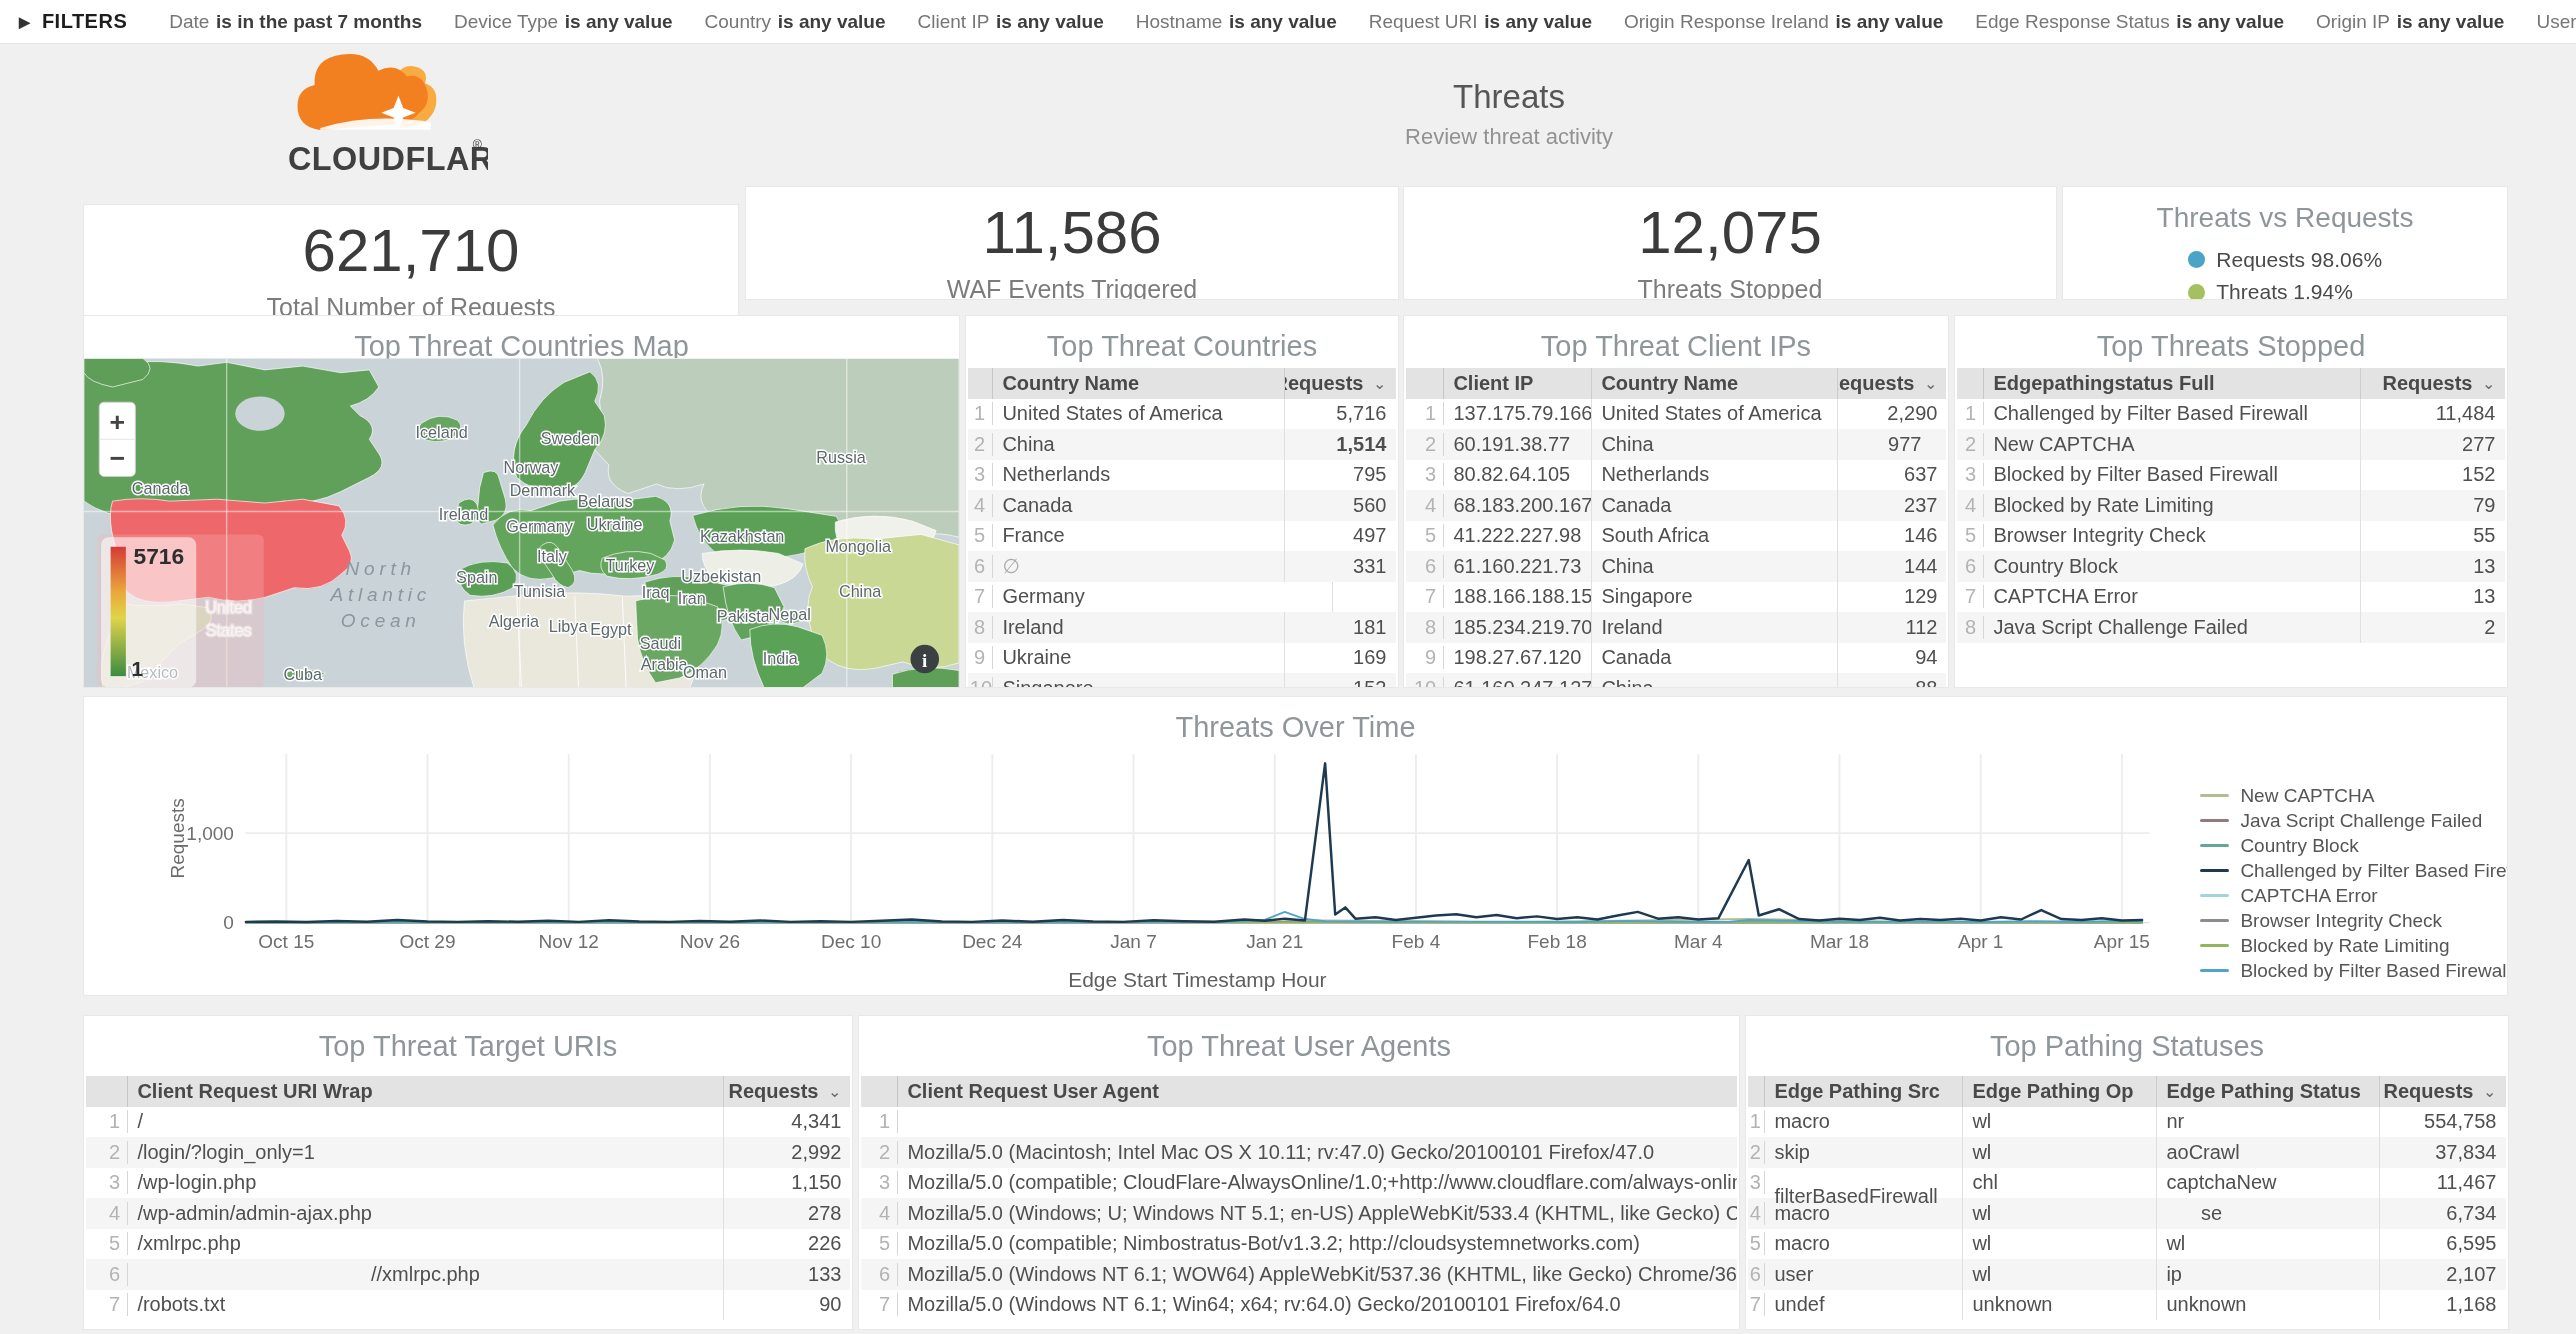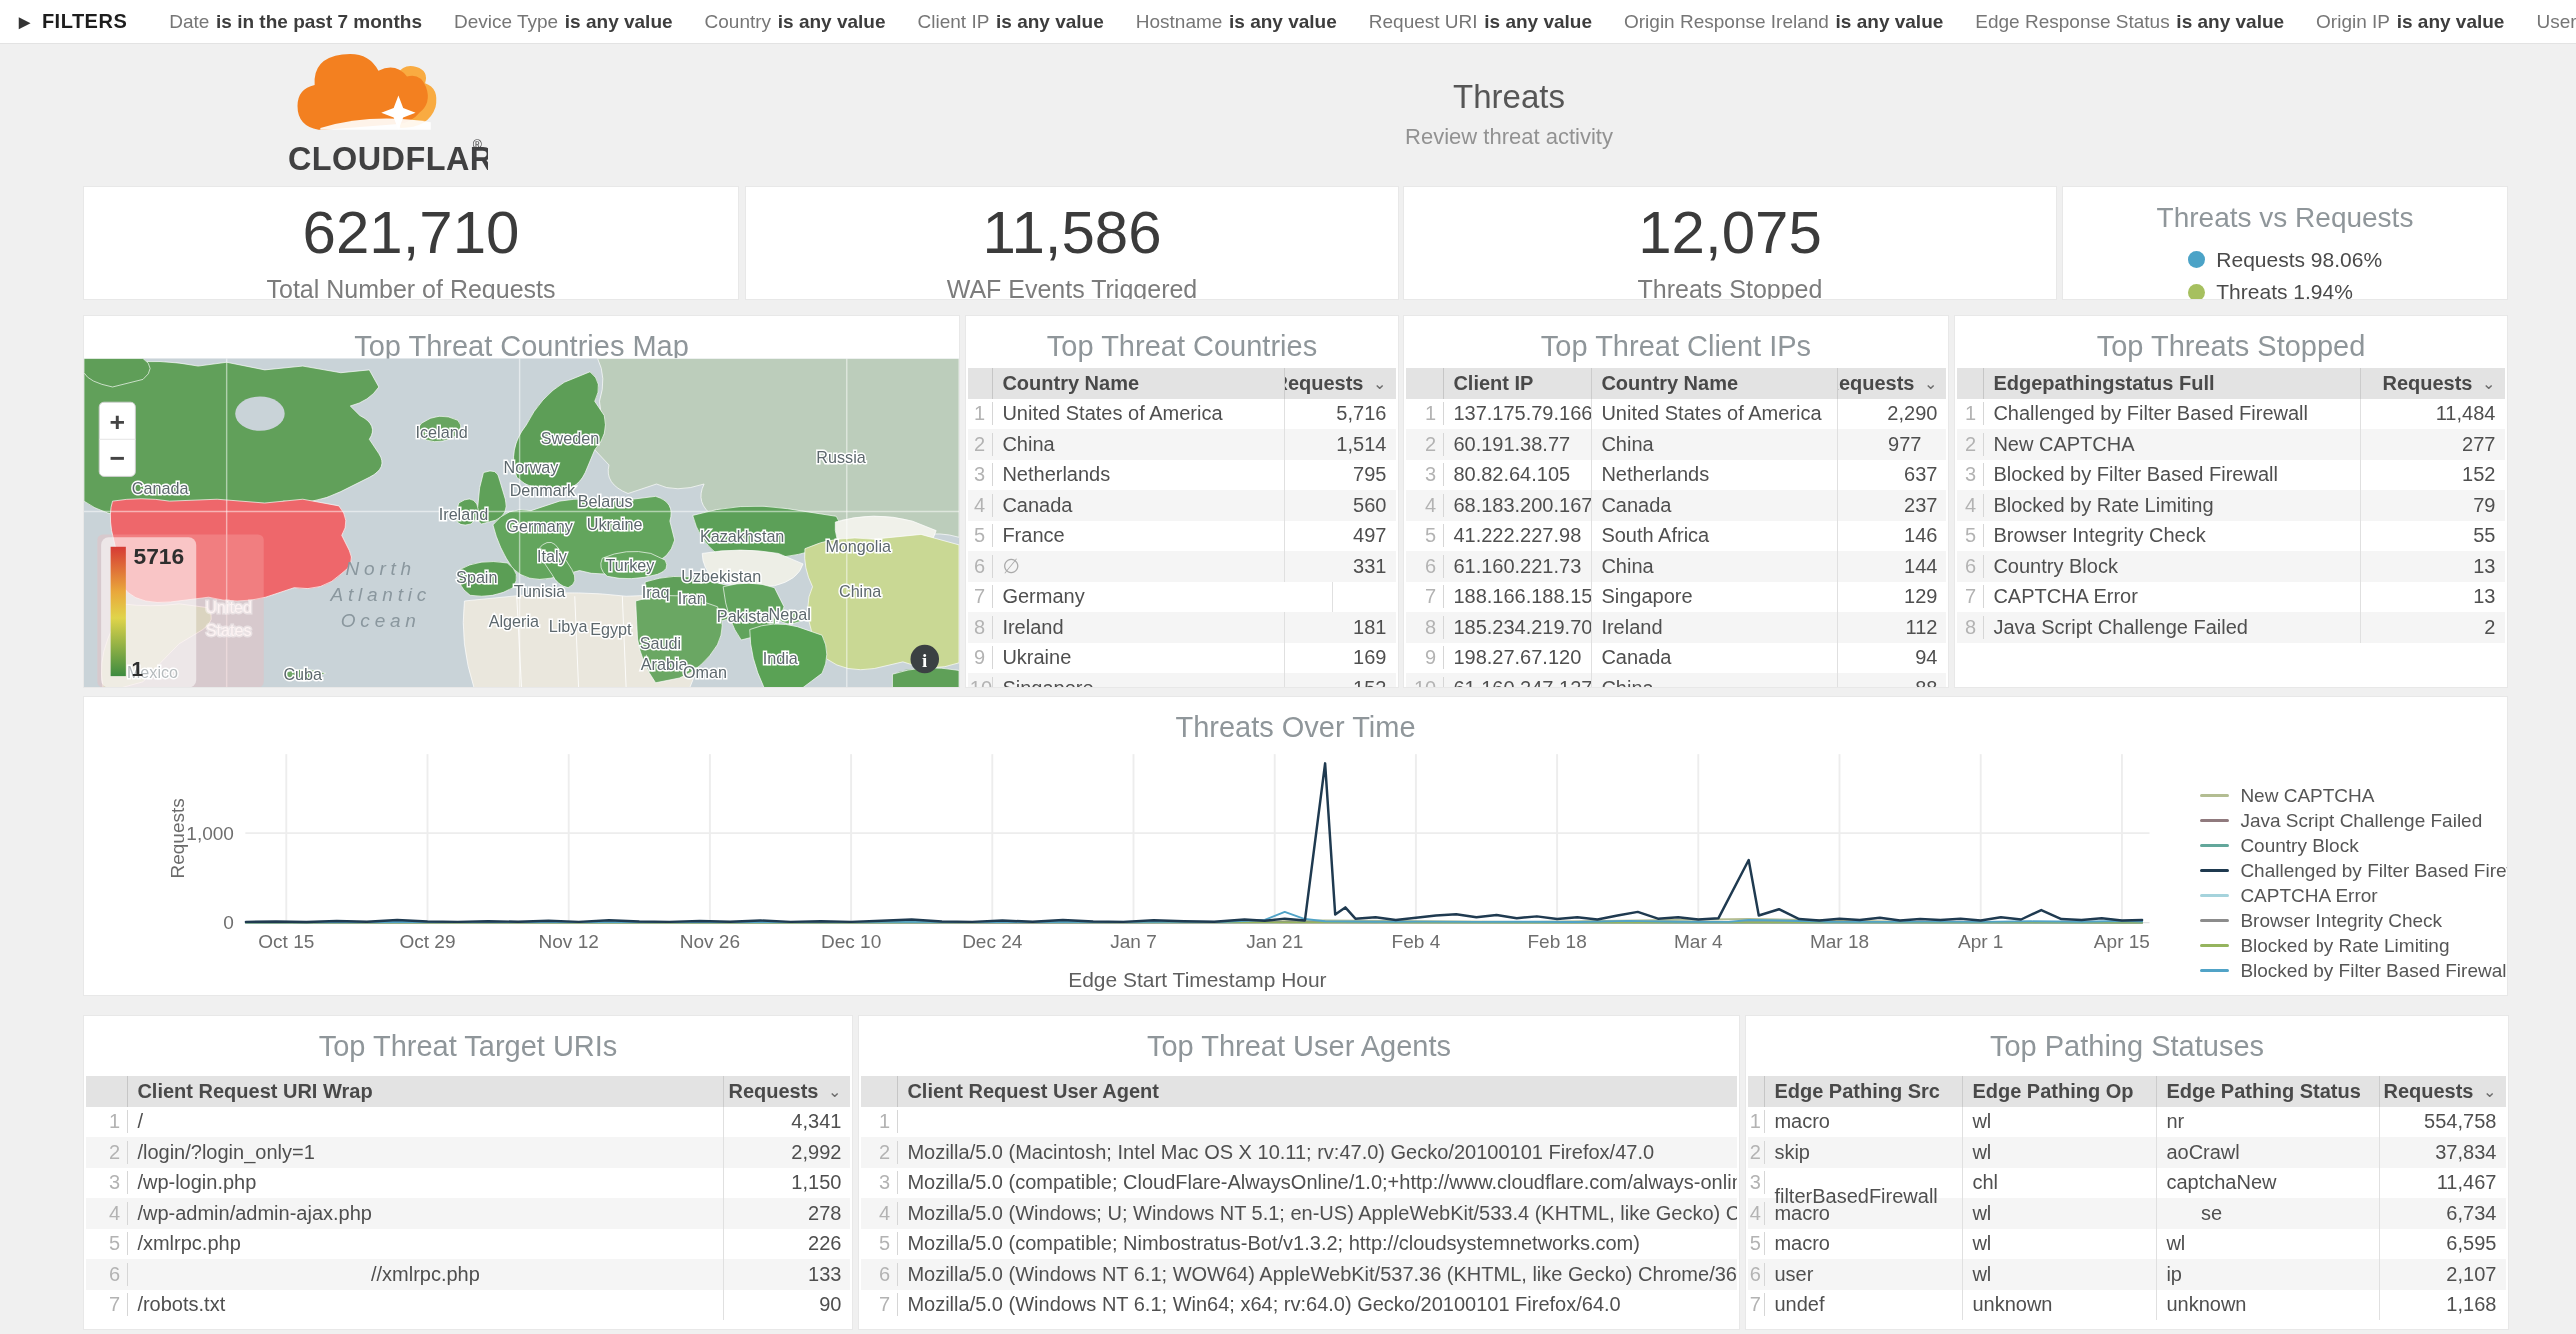--- a/index.html
+++ b/index.html
@@ -83,21 +83,21 @@
   <path d="M120,86 Q150,86 157,64 Q161,44 146,39 Q150,26 137,22 Q124,18 117,29 L112,50 Z" fill="#F9AB41"></path>
   <path d="M34,88 Q12,84 12,63 Q12,45 30,41 Q28,13 59,9 Q86,5 97,26 Q115,17 127,32 Q141,28 147,43 Q153,60 140,70 Q132,80 118,82 L40,88 Z" fill="#F38020"></path>
   <path d="M118,52 l5,13 13,5 -13,5 -5,13 -5,-13 -13,-5 13,-5 z" fill="#ffffff"></path>
   <path d="M36,86 Q90,70 152,80 L152,88 L36,88 Z" fill="#ffffff" opacity="0.9"></path>
   <text x="2" y="130" font-size="34" font-weight="800" letter-spacing="0.5" fill="#404041" font-family="Liberation Sans, sans-serif">CLOUDFLARE</text>
   <text x="196" y="108" font-size="13" fill="#404041" font-family="Liberation Sans, sans-serif">®</text>
 </svg>
 <div class="page-title">Threats</div>
 <div class="page-subtitle">Review threat activity</div>
 
-<div class="panel" style="left:83px;top:186px;width:656px;height:114px;">
+<div class="panel" style="left:83px;top:204px;width:656px;height:114px;">
   <div class="stat-value">621,710</div>
   <div class="stat-label">Total Number of Requests</div>
 </div>
 <div class="panel" style="left:745px;top:186px;width:654px;height:114px;">
   <div class="stat-value">11,586</div>
   <div class="stat-label">WAF Events Triggered</div>
 </div>
 <div class="panel" style="left:1403px;top:186px;width:654px;height:114px;">
   <div class="stat-value">12,075</div>
   <div class="stat-label">Threats Stopped</div>
@@ -229,21 +229,21 @@
       </div>
       <div class="tbody">
         <div class="tr">
           <div class="tc num" style="width: 25px;">1</div>
           <div class="tc" style="width: 291px;">United States of America</div>
           <div class="tc right bl" style="width: 112px;">5,716</div>
         </div>
         <div class="tr">
           <div class="tc num" style="width: 25px;">2</div>
           <div class="tc" style="width: 291px;">China</div>
-          <div class="tc right bl" style="width: 112px;">1,514</div>
+          <div class="tc right bl" style="width: 112px; font-weight: bold;">1,514</div>
         </div>
         <div class="tr">
           <div class="tc num" style="width: 25px;">3</div>
           <div class="tc" style="width: 291px;">Netherlands</div>
           <div class="tc right bl" style="width: 112px;">795</div>
         </div>
         <div class="tr">
           <div class="tc num" style="width: 25px;">4</div>
           <div class="tc" style="width: 291px;">Canada</div>
           <div class="tc right bl" style="width: 112px;">560</div>

